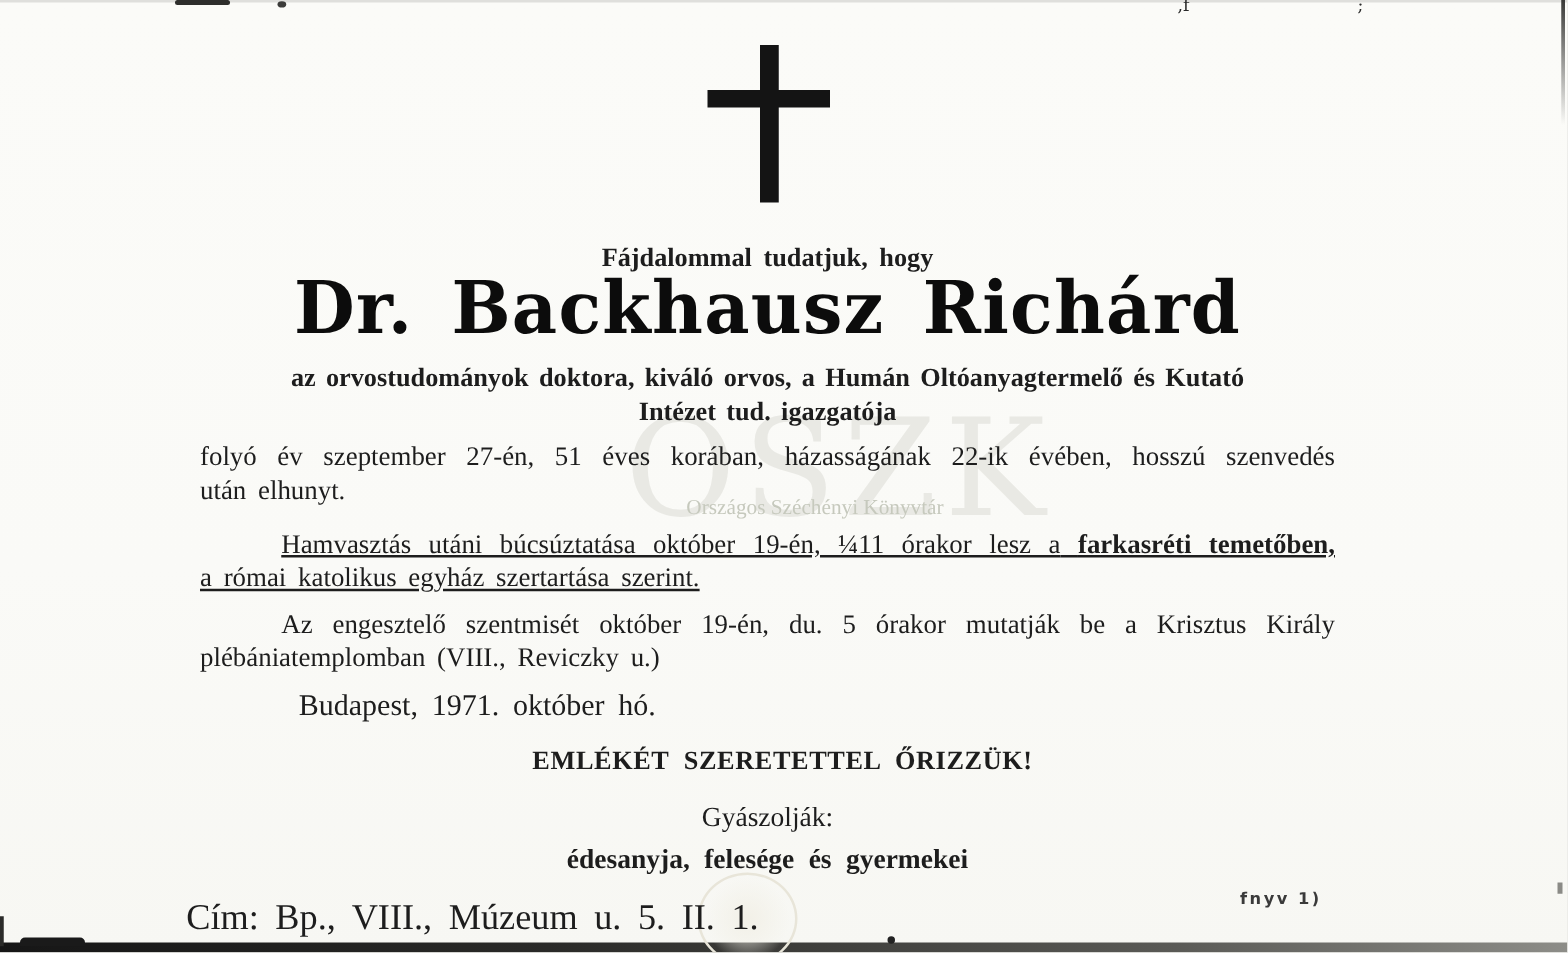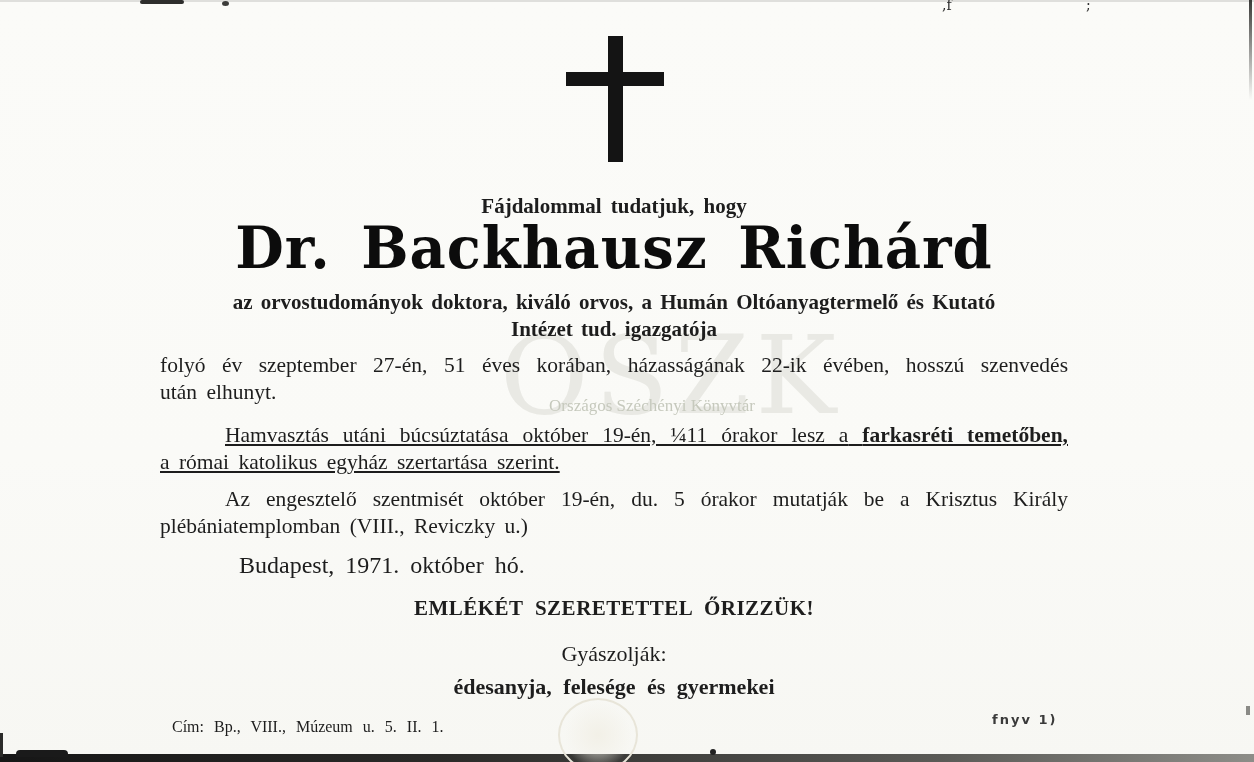--- a/index.html
+++ b/index.html
@@ -116,37 +116,38 @@
     text-indent: 65px;
     font-size: 24px;
     word-spacing: 5px;
   }
   .remembrance {
     top: 596px;
     font-size: 21px;
     font-weight: bold;
     letter-spacing: 0.5px;
     word-spacing: 6px;
+    margin-left: 12px;
   }
   .mourners-label {
     top: 641px;
     font-size: 22px;
     word-spacing: 3px;
   }
   .mourners {
     top: 674px;
     font-size: 22px;
     font-weight: bold;
     word-spacing: 6px;
   }
   .address {
     position: absolute;
-    left: 172px;
+    left: 149px;
     top: 718px;
-    font-size: 16px;
+    font-size: 29px;
     word-spacing: 6px;
   }
   .printer-mark {
     position: absolute;
     left: 992px;
     top: 712px;
     font-family: "DejaVu Sans", sans-serif;
     font-size: 13px;
     font-weight: bold;
     color: #3a3a3a;

